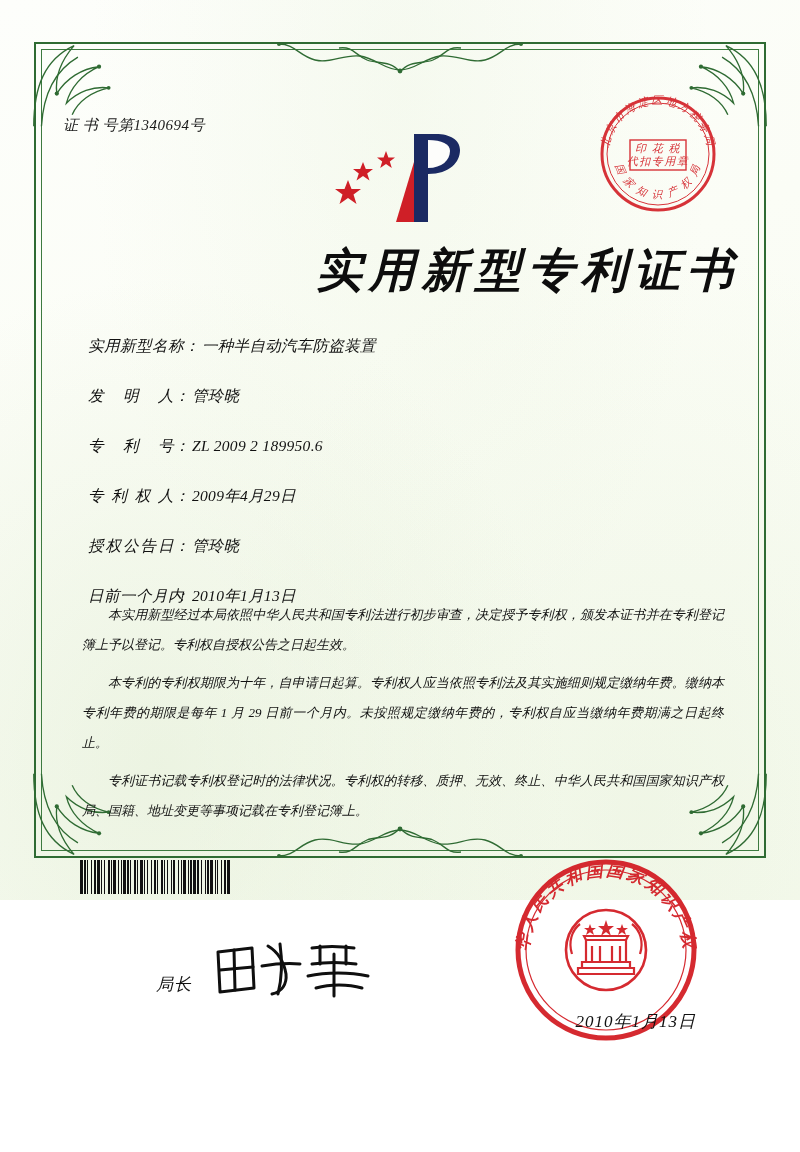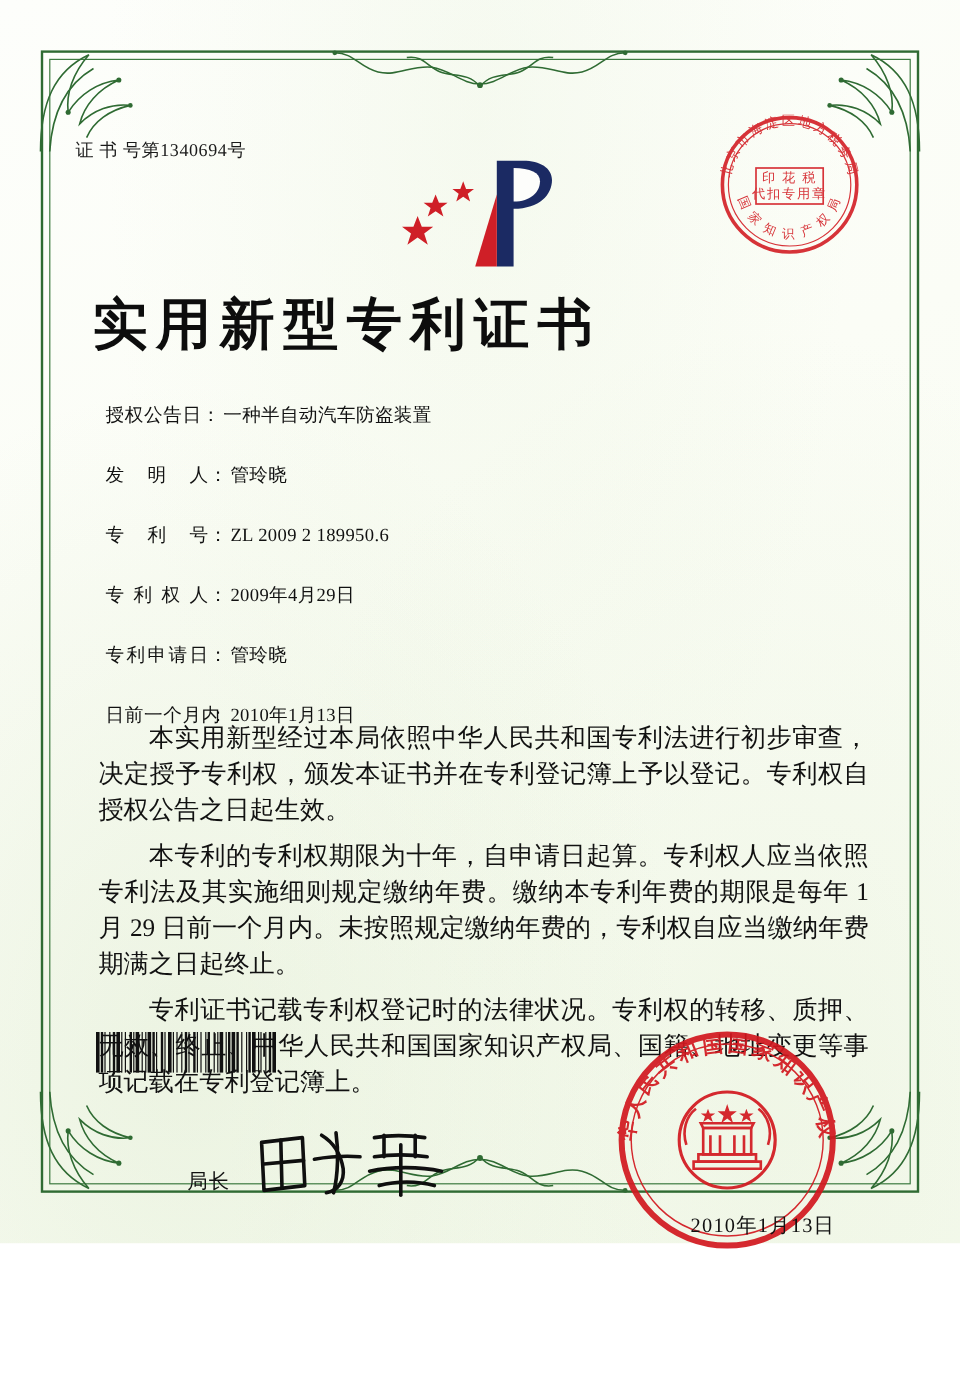--- a/index.html
+++ b/index.html
@@ -11,23 +11,24 @@
     height: 1152px;
     background: #ffffff;
     font-family: "Liberation Serif", "DejaVu Serif", serif;
     overflow: hidden;
   }
 
   
   .page {
     position: relative;
     width: 800px;
-    height: 1036px;
+    height: 900px;
     background: linear-gradient(160deg, #fdfefb 0%, #fbfdf6 40%, #f7fbf0 100%);
     box-sizing: border-box;
+    font-style: italic;
   }
   .paper-tint {
     position: absolute;
     inset: 0;
     background:
       radial-gradient(ellipse at 20% 85%, rgba(205, 224, 185, .30) 0%, rgba(255,255,255,0) 45%),
       radial-gradient(ellipse at 80% 90%, rgba(210, 228, 190, .22) 0%, rgba(255,255,255,0) 50%),
       radial-gradient(ellipse at 50% 10%, rgba(225, 238, 210, .25) 0%, rgba(255,255,255,0) 55%);
     pointer-events: none;
   }
@@ -117,24 +118,24 @@
     left: 50%;
     top: 52px;
     transform: translateX(-50%);
     width: 180px;
     height: 110px;
   }
   .logo svg { display:block; width:100%; height:100%; }
 
   .main-title {
     position: absolute;
-    left: 17px;
+    left: 4px;
     right: 0;
     top: 170px;
-    text-align: left;
+    text-align: right;
     font-size: 46px;
     font-weight: bold;
     letter-spacing: 7px;
     color: #0d0d0d;
     font-family: "Liberation Serif", "DejaVu Serif", serif;
   }
 
   
   .fields {
     position: absolute;
@@ -163,21 +164,21 @@
     margin-left: 2px;
     letter-spacing: .3px;
   }
 
   
   .body-text {
     position: absolute;
     left: 22px;
     right: 16px;
     top: 530px;
-    font-size: 21px;
+    font-size: 13px;
     line-height: 30px;
     color: #111;
     text-align: justify;
   }
   .body-text p {
     margin: 0 0 8px 0;
     text-indent: 2em;
   }
 
   
@@ -355,41 +356,41 @@
         <path d="M118 18 L118 46 C132 46 140 38 140 29 C140 22 132 18 118 18 Z" fill="#fdfdfb"></path>
 
         <path d="M86 100 L104 40 L104 100 Z" fill="#cf1f27"></path>
       </svg>
     </div>
 
     <div class="main-title">实用新型专利证书</div>
 
     <div class="fields">
       <div class="field-row">
-        <span class="field-label">授权公告日</span>
+        <span class="field-label">实用新型名称</span>
         <span class="field-label">：</span>
         <span class="field-value">一种半自动汽车防盗装置</span>
       </div>
       <div class="field-row">
         <span class="field-label spread">发明人</span>
         <span class="field-label">：</span>
         <span class="field-value">管玲晓</span>
       </div>
       <div class="field-row">
         <span class="field-label spread">专利号</span>
         <span class="field-label">：</span>
         <span class="field-value">ZL 2009 2 189950.6</span>
       </div>
       <div class="field-row">
         <span class="field-label spread">专利权人</span>
         <span class="field-label">：</span>
         <span class="field-value">2009年4月29日</span>
       </div>
       <div class="field-row">
-        <span class="field-label spread">专利申请日</span>
+        <span class="field-label spread">授权公告日</span>
         <span class="field-label">：</span>
         <span class="field-value">管玲晓</span>
       </div>
       <div class="field-row">
         <span class="field-label spread">日前一个月内</span>
         <span class="field-label">：</span>
         <span class="field-value">2010年1月13日</span>
       </div>
     </div>
 

